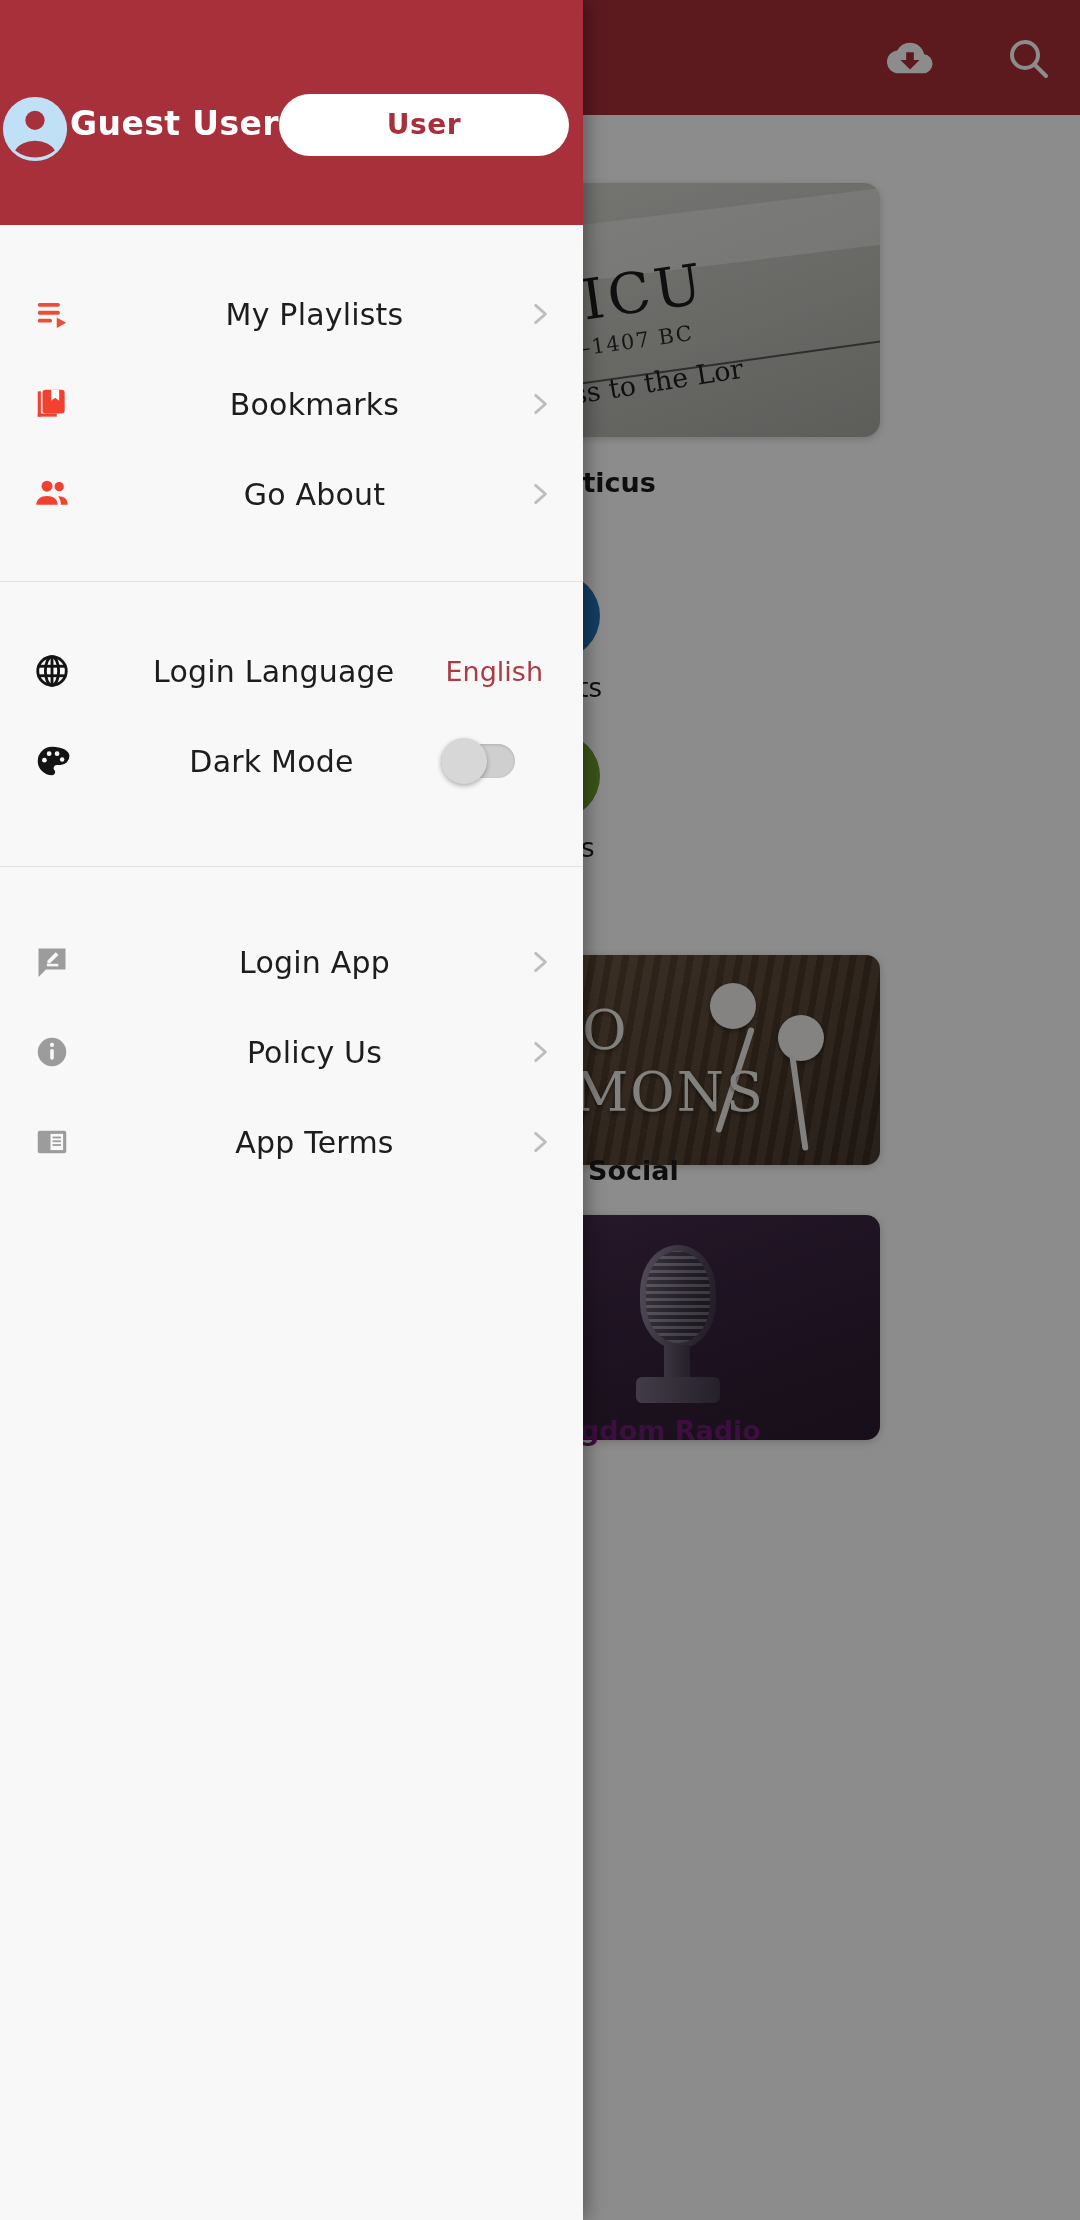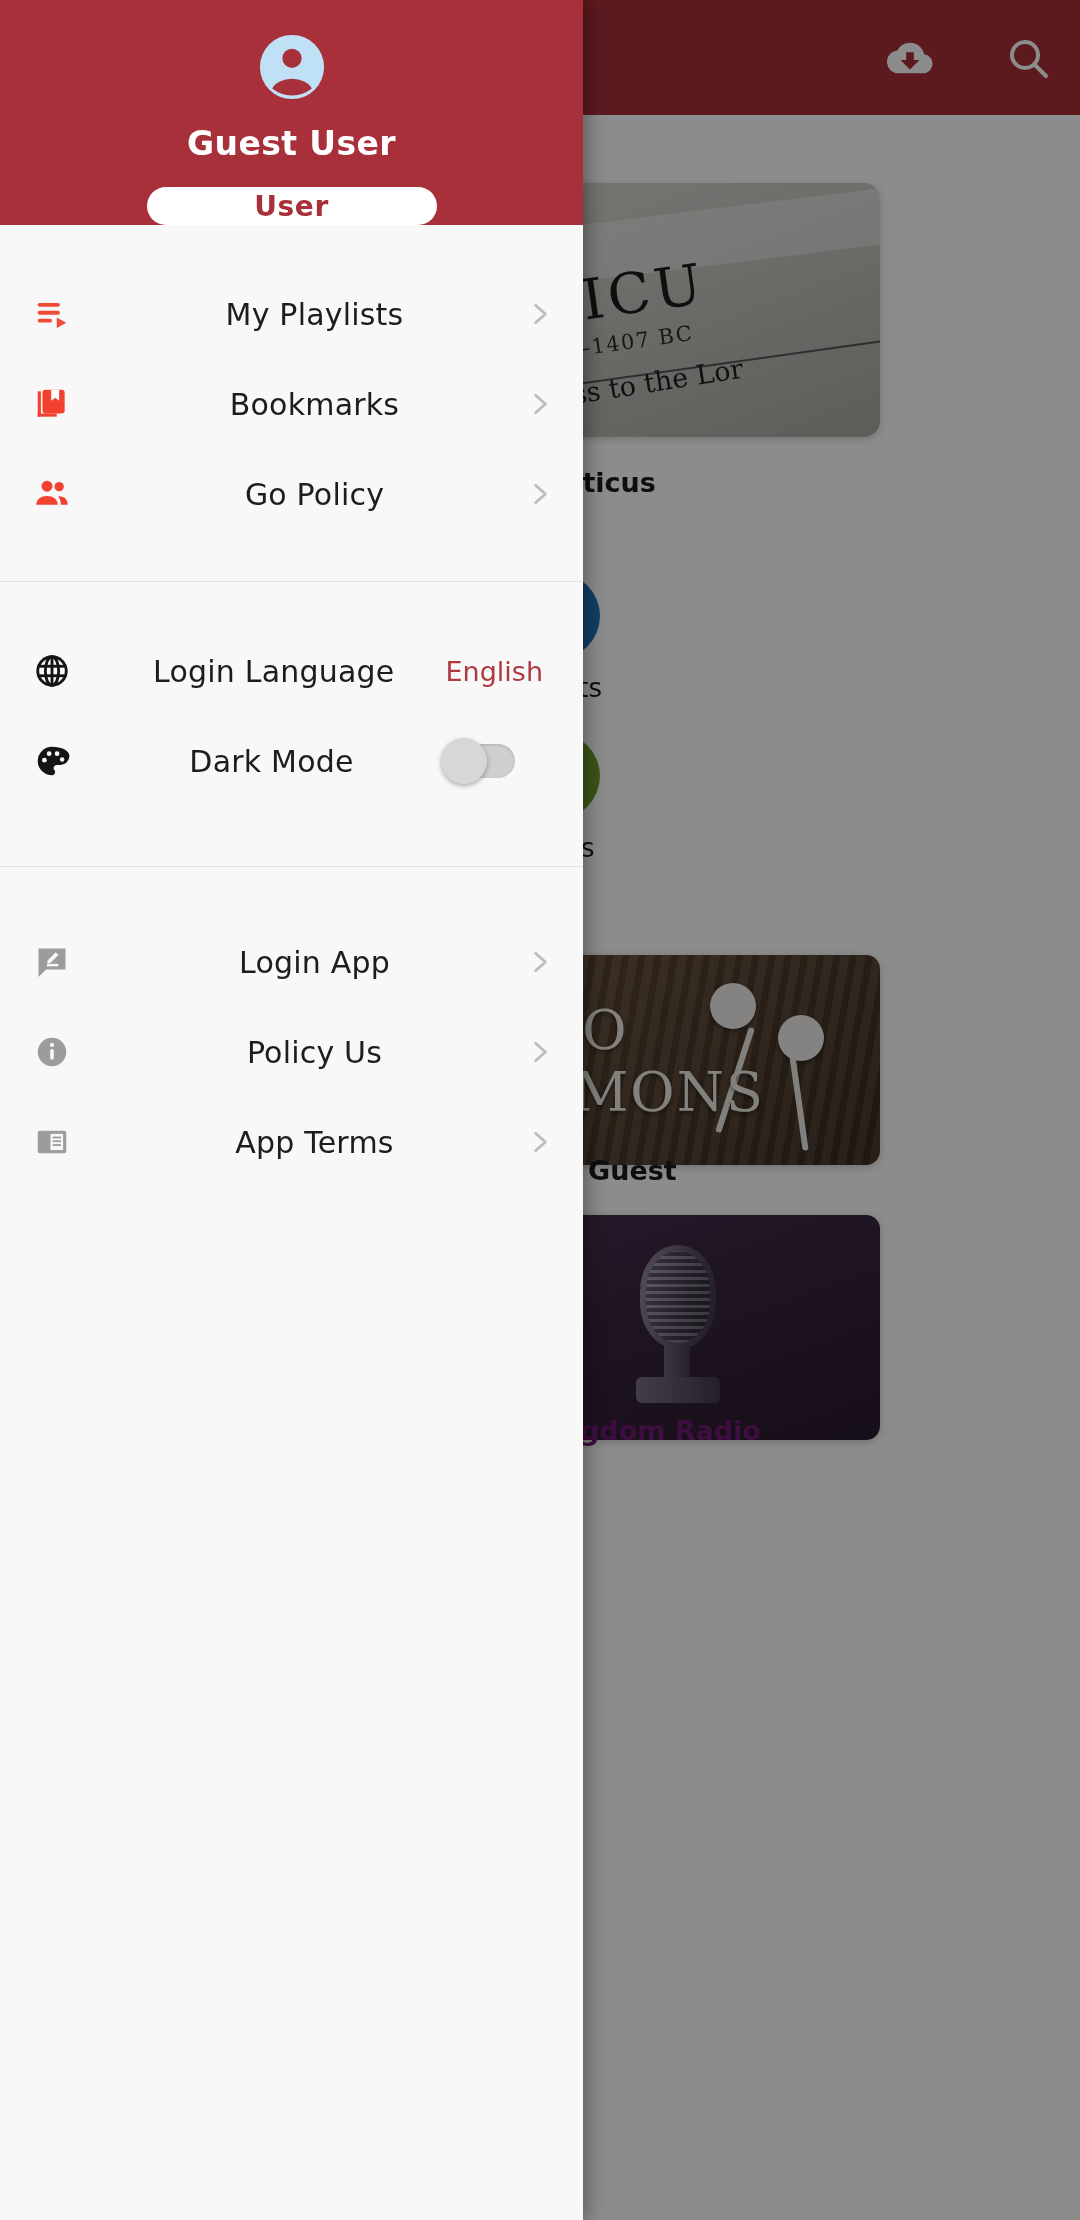--- a/index.html
+++ b/index.html
@@ -89,21 +89,21 @@
   
   .scrim{position:absolute;inset:0;background:rgba(0,0,0,.45);}
 
   
   .drawer{
     position:absolute;left:0;top:0;width:583px;height:2220px;background:#f8f8f8;
     box-shadow:4px 0 18px rgba(0,0,0,.35);
   }
   .drawer-header{
     position:relative;width:583px;height:225px;background:#a8303a;
-    display:flex;flex-direction:column;align-items:center;
+    display:flex;align-items:center;
   }
   .avatar{margin-top:32px;width:70px;height:70px;}
   .guest-name{
     margin-top:22px;font-size:33px;font-weight:bold;color:#ffffff;letter-spacing:.4px;
   }
   .login-btn{
     margin-top:24px;width:290px;height:62px;background:#ffffff;border-radius:34px;border:none;
     color:#a8303a;font-size:28px;font-weight:bold;letter-spacing:.6px;cursor:pointer;
     font-family:"DejaVu Sans","Liberation Sans",sans-serif;
     display:flex;align-items:center;justify-content:center;
@@ -176,21 +176,21 @@
 
       <div class="card-audio">
         <div class="wood"></div>
         <div class="bud" style="left:250px;top:28px;"></div>
         <div class="bud" style="left:318px;top:60px;"></div>
         <div class="budcord" style="left:272px;top:70px;height:110px;transform:rotate(18deg);"></div>
         <div class="budcord" style="left:336px;top:100px;height:96px;transform:rotate(-8deg);"></div>
         <div class="audio-t1">UDIO</div>
         <div class="audio-t2">SERMONS</div>
       </div>
-      <div class="bg-audio-label">Guest</div>
+      <div class="bg-audio-label">Social</div>
 
       <div class="card-radio">
         <div class="mic-head">
           <div class="mic-grill"></div>
         </div>
         <div class="mic-neck"></div>
         <div class="mic-base"></div>
       </div>
       <div class="bg-radio-label">gdom Radio</div>
     </div>
@@ -267,21 +267,21 @@
 
       <div class="row">
         <span class="ico">
           <svg width="40" height="40" viewBox="0 0 24 24" fill="#f2412f">
             <circle cx="9" cy="7.3" r="3.3"></circle>
               <circle cx="16.3" cy="7.6" r="2.8"></circle>
             <path d="M2.6 18.4c0-3.4 2.9-5.2 6.4-5.2s6.4 1.8 6.4 5.2z"></path>
             <path d="M16.2 13.4c3 0 5.2 1.6 5.2 5h-4.1c0-2-.5-3.6-1.6-4.9z"></path>
           </svg>
         </span>
-        <span class="label">Go Policy</span>
+        <span class="label">Go About</span>
         <span class="chev">
           <svg width="26" height="26" viewBox="0 0 24 24" fill="none" stroke="#bdbdbd" stroke-width="2.6" stroke-linecap="round" stroke-linejoin="round">
               <polyline points="8,4 17,12 8,20"></polyline>
             </svg>
         </span>
       </div>
 
       <div class="sect-pad-bot"></div>
     </div>
 

